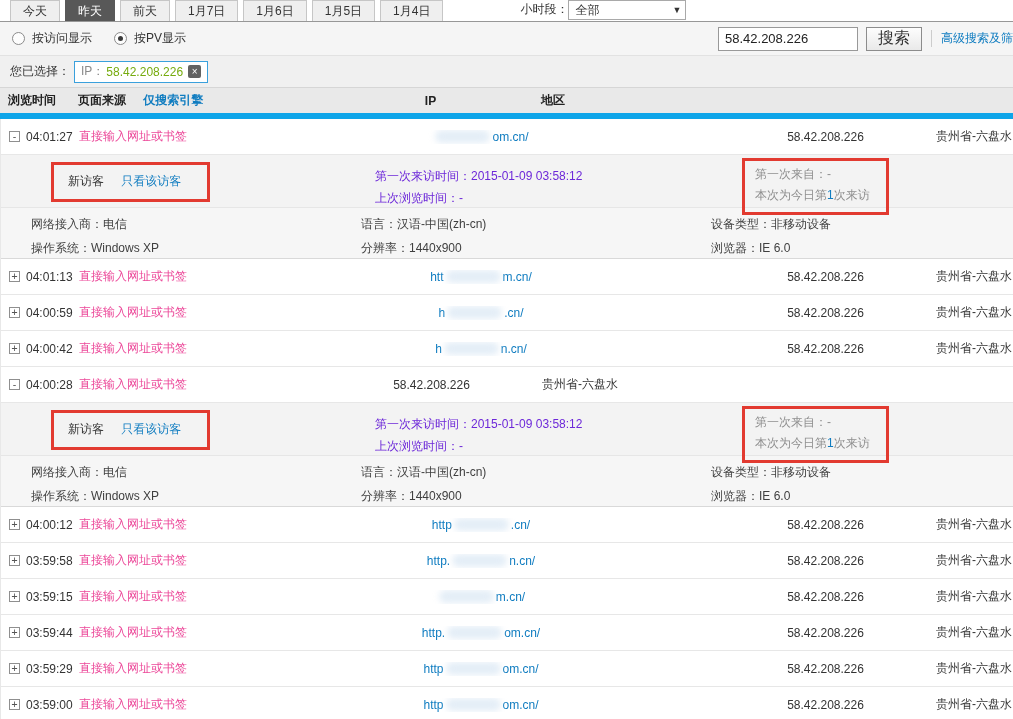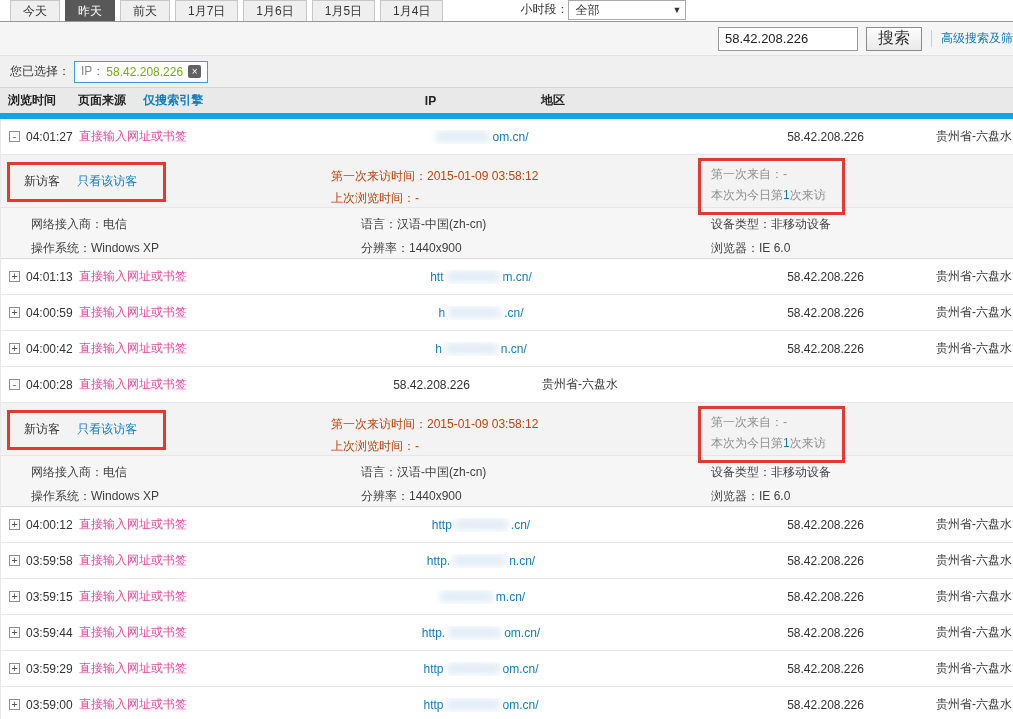--- a/index.html
+++ b/index.html
@@ -65,25 +65,25 @@
             font-family:"DejaVu Sans Mono",monospace; font-size:10px; line-height:9px; text-align:center;
             margin-right:6px; cursor:pointer; flex:none; }
   .time-txt { color:#333; }
   .src-txt { color:#ec4899; }
   .url { color:var(--link-blue,#0f7cc0); cursor:pointer; }
   .blurblob { display:inline-block; width:55px; height:13px; background:#e4eef7; border-radius:7px;
               filter:blur(3px); vertical-align:-2px; margin:0 2px; }
 
   
   .detail { background:#f3f3f3; border-bottom:1px solid #d9d9d9; }
-  .d-top { height:52px; display:flex; }
+  .d-top { height:52px; display:flex;padding-left:44px; }
   .d-left { width:330px; padding:7px 0 0 6px; }
   .redbox-a { display:inline-block; border:3px solid var(--accent-red,#e23a30); padding:8px 26px 9px 14px; }
   .redbox-a .nv { margin-right:14px; color:#333; }
-  .d-mid { width:350px; padding-top:10px; color:#c2410c; }
+  .d-mid { width:350px; padding-top:10px; color:#6d28d9; }
   .d-mid .dline { line-height:22px; }
   .d-right { flex:1; padding:3px 0 0 17px; color:#8f8f8f; }
   .redbox-b { display:inline-block; border:3px solid var(--accent-red,#e23a30); padding:3px 16px 6px 10px; }
   .redbox-b .dline { line-height:21px; }
   .num-blue { color:var(--link-blue,#0f7cc0); }
   .d-bottom { height:51px; display:flex; border-top:1px solid #e6e6e6; background:#f6f6f6; padding-top:4px; }
   .d2-c1 { width:330px; padding-left:30px; }
   .d2-c2 { width:350px; padding-left:30px; }
   .d2-c3 { flex:1; padding-left:30px; }
   .d-bottom .dline { line-height:24px; color:#3f3f3f; }
@@ -104,20 +104,26 @@
     <div class="hour-group">
       <span class="hour-label">小时段：</span>
       <span class="hour-select">
         <span>全部</span>
         <span class="hour-caret">▼</span>
       </span>
     </div>
   </div>
 
   <div class="toolbar">
+    <div class="radio-group">
+      <span class="radio"></span>
+      <span class="radio-label">按访问显示</span>
+      <span class="radio checked"></span>
+      <span class="radio-label">按PV显示</span>
+    </div>
     <div class="search-zone">
       <input class="search-input" type="text" value="58.42.208.226" style="">
       <button class="search-btn">搜索</button>
       <span class="adv-link-wrap">
         <a class="link">高级搜索及筛选</a>
       </span>
     </div>
   </div>
 
   <div class="filterbar">

